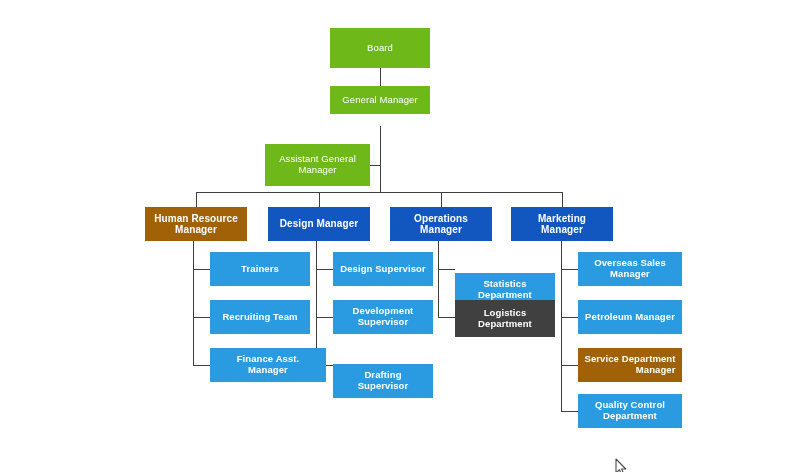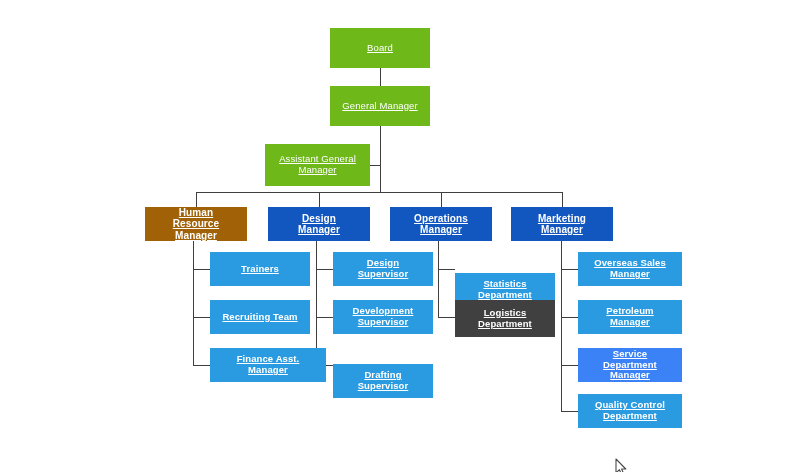--- a/index.html
+++ b/index.html
@@ -17,24 +17,23 @@
   }
   .node {
     position: absolute;
     box-sizing: border-box;
     display: flex;
     align-items: center;
     justify-content: center;
     text-align: center;
     color: #ffffff;
     line-height: 1.15;
-    padding: 2px 12px;
+    padding: 2px 6px;
     white-space: pre-line;
     letter-spacing: 0.1px;
-    text-decoration: underline;
   }
   .lvl-exec { background: #6EB81A; font-size: 9.5px; font-weight: 400; }
   .lvl-mgr  { background: #1257C0; font-size: 10px; font-weight: 700; }
   .lvl-sub  { background: #2A9BE0; font-size: 9.5px; font-weight: 700; }
   .conn {
     position: absolute;
     background: #3f3f3f;
   }
   .conn-v { width: 1px; }
   .conn-h { height: 1px; }
@@ -67,41 +66,41 @@
     <div class="conn conn-h" style="left: 316px; top: 365px; width: 17px; background: rgb(63, 63, 63);"></div>
     <div class="conn conn-v" style="left: 438px; top: 241px; height: 76px; background: rgb(63, 63, 63);"></div>
     <div class="conn conn-h" style="left: 438px; top: 269px; width: 17px; background: rgb(63, 63, 63);"></div>
     <div class="conn conn-h" style="left: 438px; top: 317px; width: 17px; background: rgb(63, 63, 63);"></div>
     <div class="conn conn-v" style="left: 561px; top: 241px; height: 170px; background: rgb(63, 63, 63);"></div>
     <div class="conn conn-h" style="left: 561px; top: 269px; width: 17px; background: rgb(63, 63, 63);"></div>
     <div class="conn conn-h" style="left: 561px; top: 317px; width: 17px; background: rgb(63, 63, 63);"></div>
     <div class="conn conn-h" style="left: 561px; top: 365px; width: 17px; background: rgb(63, 63, 63);"></div>
     <div class="conn conn-h" style="left: 561px; top: 411px; width: 17px; background: rgb(63, 63, 63);"></div>
     <div class="node lvl-exec" style="left: 330px; top: 28px; width: 100px; height: 40px; background: rgb(110, 184, 26); color: rgb(255, 255, 255);">Board</div>
-    <div class="node lvl-exec" style="left: 330px; top: 86px; width: 100px; height: 40px; background: rgb(110, 184, 26); color: rgb(255, 255, 255);">General Manager</div>
+    <div class="node lvl-exec" style="left: 330px; top: 86px; width: 100px; height: 28px; background: rgb(110, 184, 26); color: rgb(255, 255, 255);">General Manager</div>
     <div class="node lvl-exec" style="left: 265px; top: 144px; width: 105px; height: 42px; background: rgb(110, 184, 26); color: rgb(255, 255, 255);">Assistant General
 Manager</div>
     <div class="node lvl-mgr" style="left: 145px; top: 207px; width: 102px; height: 34px; background: #a16207; color: rgb(255, 255, 255);">Human Resource
 Manager</div>
     <div class="node lvl-mgr" style="left: 268px; top: 207px; width: 102px; height: 34px; background: rgb(18, 87, 192); color: rgb(255, 255, 255);">Design Manager</div>
     <div class="node lvl-mgr" style="left: 390px; top: 207px; width: 102px; height: 34px; background: rgb(18, 87, 192); color: rgb(255, 255, 255);">Operations Manager</div>
     <div class="node lvl-mgr" style="left: 511px; top: 207px; width: 102px; height: 34px; background: rgb(18, 87, 192); color: rgb(255, 255, 255);">Marketing Manager</div>
     <div class="node lvl-sub" style="left: 210px; top: 252px; width: 100px; height: 34px; background: rgb(42, 155, 224); color: rgb(255, 255, 255);">Trainers</div>
     <div class="node lvl-sub" style="left: 210px; top: 300px; width: 100px; height: 34px; background: rgb(42, 155, 224); color: rgb(255, 255, 255);">Recruiting Team</div>
     <div class="node lvl-sub" style="left: 210px; top: 348px; width: 116px; height: 34px; background: rgb(42, 155, 224); color: rgb(255, 255, 255);">Finance Asst.
 Manager</div>
     <div class="node lvl-sub" style="left: 333px; top: 252px; width: 100px; height: 34px; background: rgb(42, 155, 224); color: rgb(255, 255, 255);">Design Supervisor</div>
     <div class="node lvl-sub" style="left: 333px; top: 300px; width: 100px; height: 34px; background: rgb(42, 155, 224); color: rgb(255, 255, 255);">Development
 Supervisor</div>
     <div class="node lvl-sub" style="left: 333px; top: 348px; width: 100px; height: 34px; background: rgb(42, 155, 224); color: rgb(255, 255, 255); margin-top: 16px;">Drafting Supervisor</div>
     <div class="node lvl-sub" style="left: 455px; top: 252px; width: 100px; height: 34px; background: rgb(42, 155, 224); color: rgb(255, 255, 255); margin-top: 21px;">Statistics Department</div>
     <div class="node lvl-sub" style="left: 455px; top: 300px; width: 100px; height: 37px; background: #404040; color: rgb(255, 255, 255);">Logistics Department</div>
     <div class="node lvl-sub" style="left: 578px; top: 252px; width: 104px; height: 34px; background: rgb(42, 155, 224); color: rgb(255, 255, 255);">Overseas Sales
 Manager</div>
     <div class="node lvl-sub" style="left: 578px; top: 300px; width: 104px; height: 34px; background: rgb(42, 155, 224); color: rgb(255, 255, 255);">Petroleum Manager</div>
-    <div class="node lvl-sub" style="left: 578px; top: 348px; width: 104px; height: 34px; background: #3b82f6; color: rgb(255, 255, 255);">Service Department
+    <div class="node lvl-sub" style="left: 578px; top: 348px; width: 104px; height: 34px; background: #a16207; color: rgb(255, 255, 255); text-align: right;">Service Department
 Manager</div>
     <div class="node lvl-sub" style="left: 578px; top: 394px; width: 104px; height: 34px; background: rgb(42, 155, 224); color: rgb(255, 255, 255);">Quality Control
 Department</div>
     <div id="cursor" style="left: 615px; top: 458px;"><svg width="12" height="19" viewBox="0 0 12 19" xmlns="http://www.w3.org/2000/svg">
         <path d="M1 1 L1 15 L4.4 11.7 L6.6 16.6 L8.7 15.7 L6.6 11.0 L10.8 11.0 Z" fill="#ffffff" stroke="#4a4a4a" stroke-width="1.1" stroke-linejoin="round"></path>
       </svg></div>
   </div>
 
 </body></html>

